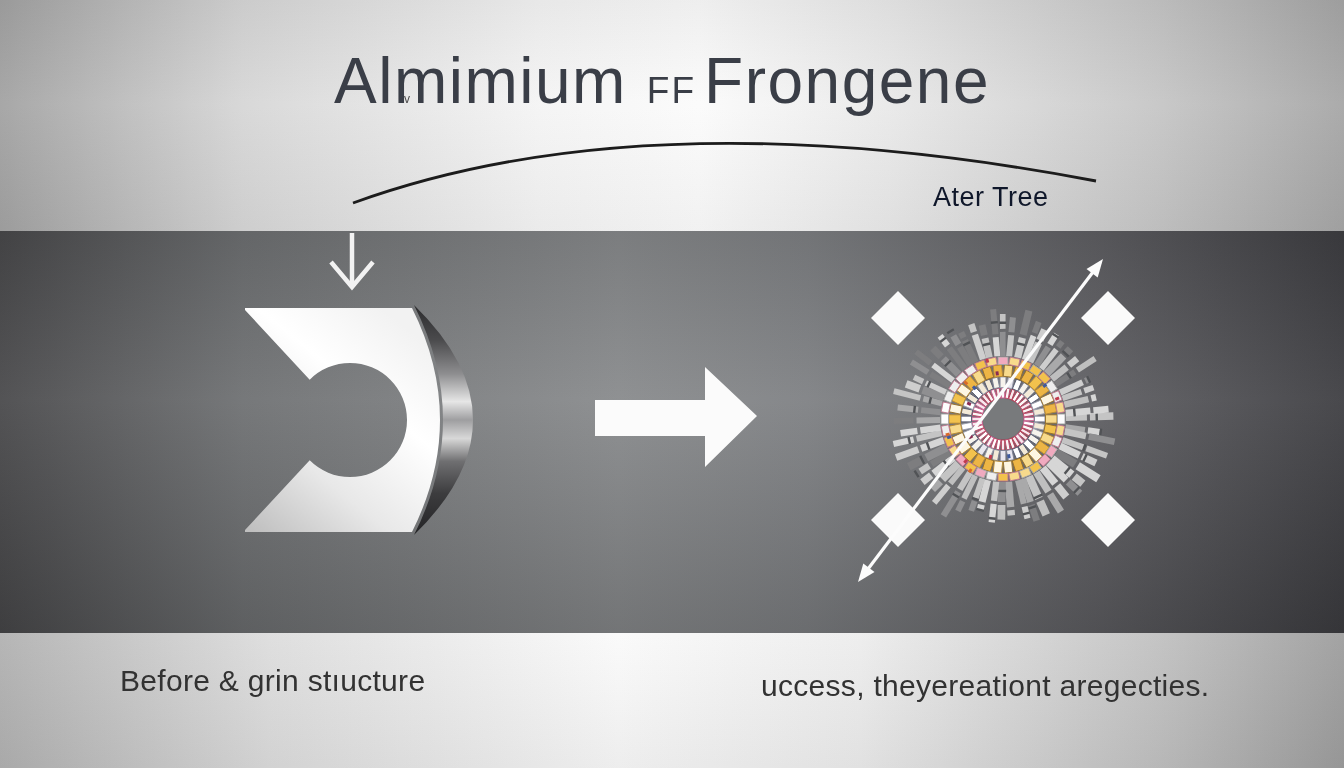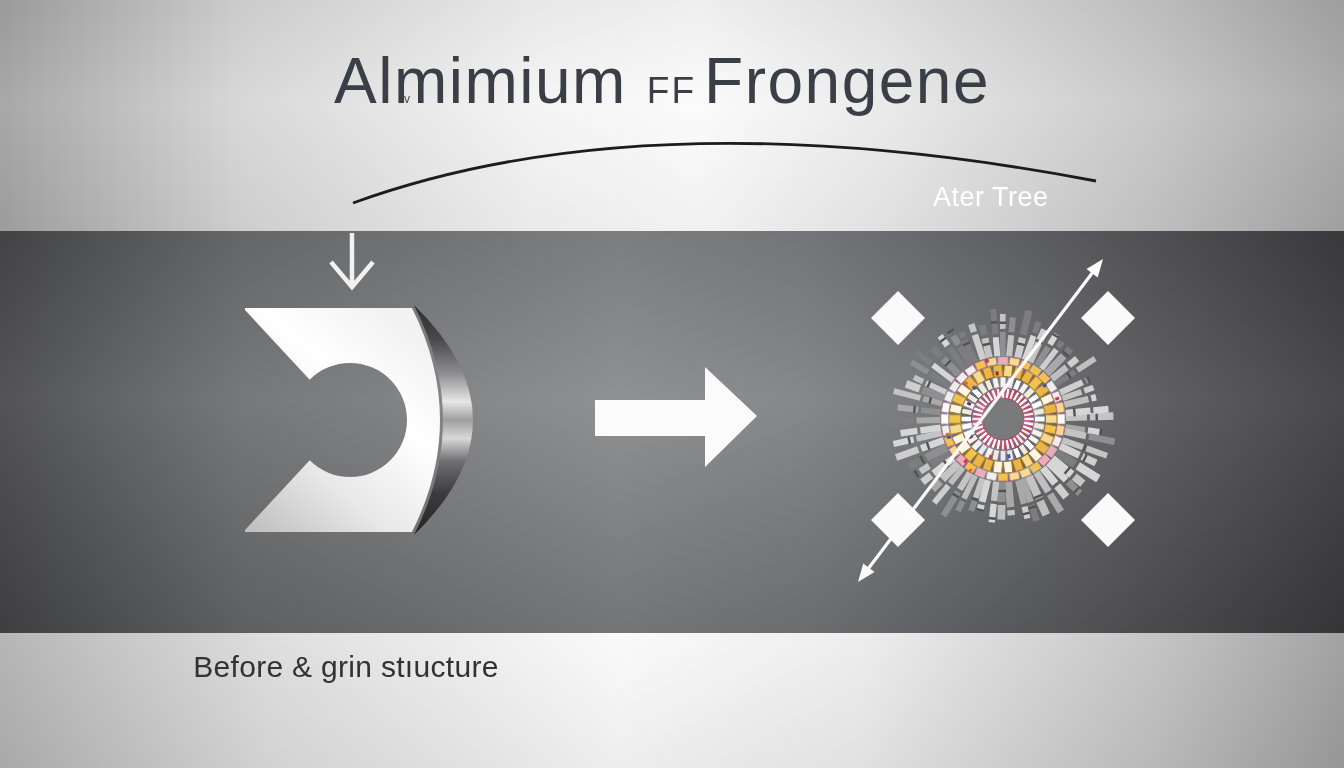--- a/index.html
+++ b/index.html
@@ -30,43 +30,44 @@
   .title-wrap{
     position:absolute;top:44px;left:0;width:1344px;text-align:center;
     color:#3a3e47;transform:translateX(-10px);white-space:nowrap;
   }
   .title-big{font-size:64px;letter-spacing:1.5px;font-weight:400;}
   .title-small{font-size:37px;letter-spacing:2px;font-weight:400;margin:12px 8px 0 20px;}
   .title-artifact{
     position:absolute;top:92px;left:404px;font-size:12px;color:#4a4a4a;
   }
   .arc-label{
-    position:absolute;top:182px;left:933px;font-size:27px;color:#ffffff;letter-spacing:0.5px;
-  }
-  .caption{position:absolute;color:#323232;font-size:30px;letter-spacing:0.3px;text-align:center;}
+    position:absolute;top:182px;left:933px;font-size:27px;color:#0f172a;letter-spacing:0.5px;
+  }
+  .caption{position:absolute;color:#323232;font-size:30px;letter-spacing:0.3px;text-align:left;margin-top:14px;}
   .caption-left{top:650px;left:120px;width:452px;}
   .caption-right{top:650px;left:761px;width:500px;line-height:44px;}
   svg.overlay{position:absolute;top:0;left:0;pointer-events:none;}
 </style>
 </head>
 <body>
 
 <div class="band band-top"></div>
 <div class="band band-mid"></div>
 <div class="band band-bottom"></div>
 
 <div class="title-wrap">
   <span class="title-big">Almimium</span><span class="title-small">FF</span><span class="title-big">Frongene</span>
 </div>
 <div class="title-artifact">v</div>
 
 <div class="arc-label">Ater Tree</div>
 
 <div class="caption caption-left">Before &amp; grin stıucture</div>
 <div class="caption caption-right">
+  <div>uccess, theyereationt aregecties.</div>
 </div>
 
 <svg class="overlay" width="1344" height="768" viewBox="0 0 1344 768">
   <defs>
     <linearGradient id="bodyGrad" x1="0" y1="1" x2="0.7" y2="0">
       <stop offset="0" stop-color="#bdbdbd"></stop>
       <stop offset="0.35" stop-color="#e8e8e8"></stop>
       <stop offset="0.7" stop-color="#ffffff"></stop>
       <stop offset="1" stop-color="#f2f2f2"></stop>
     </linearGradient>

